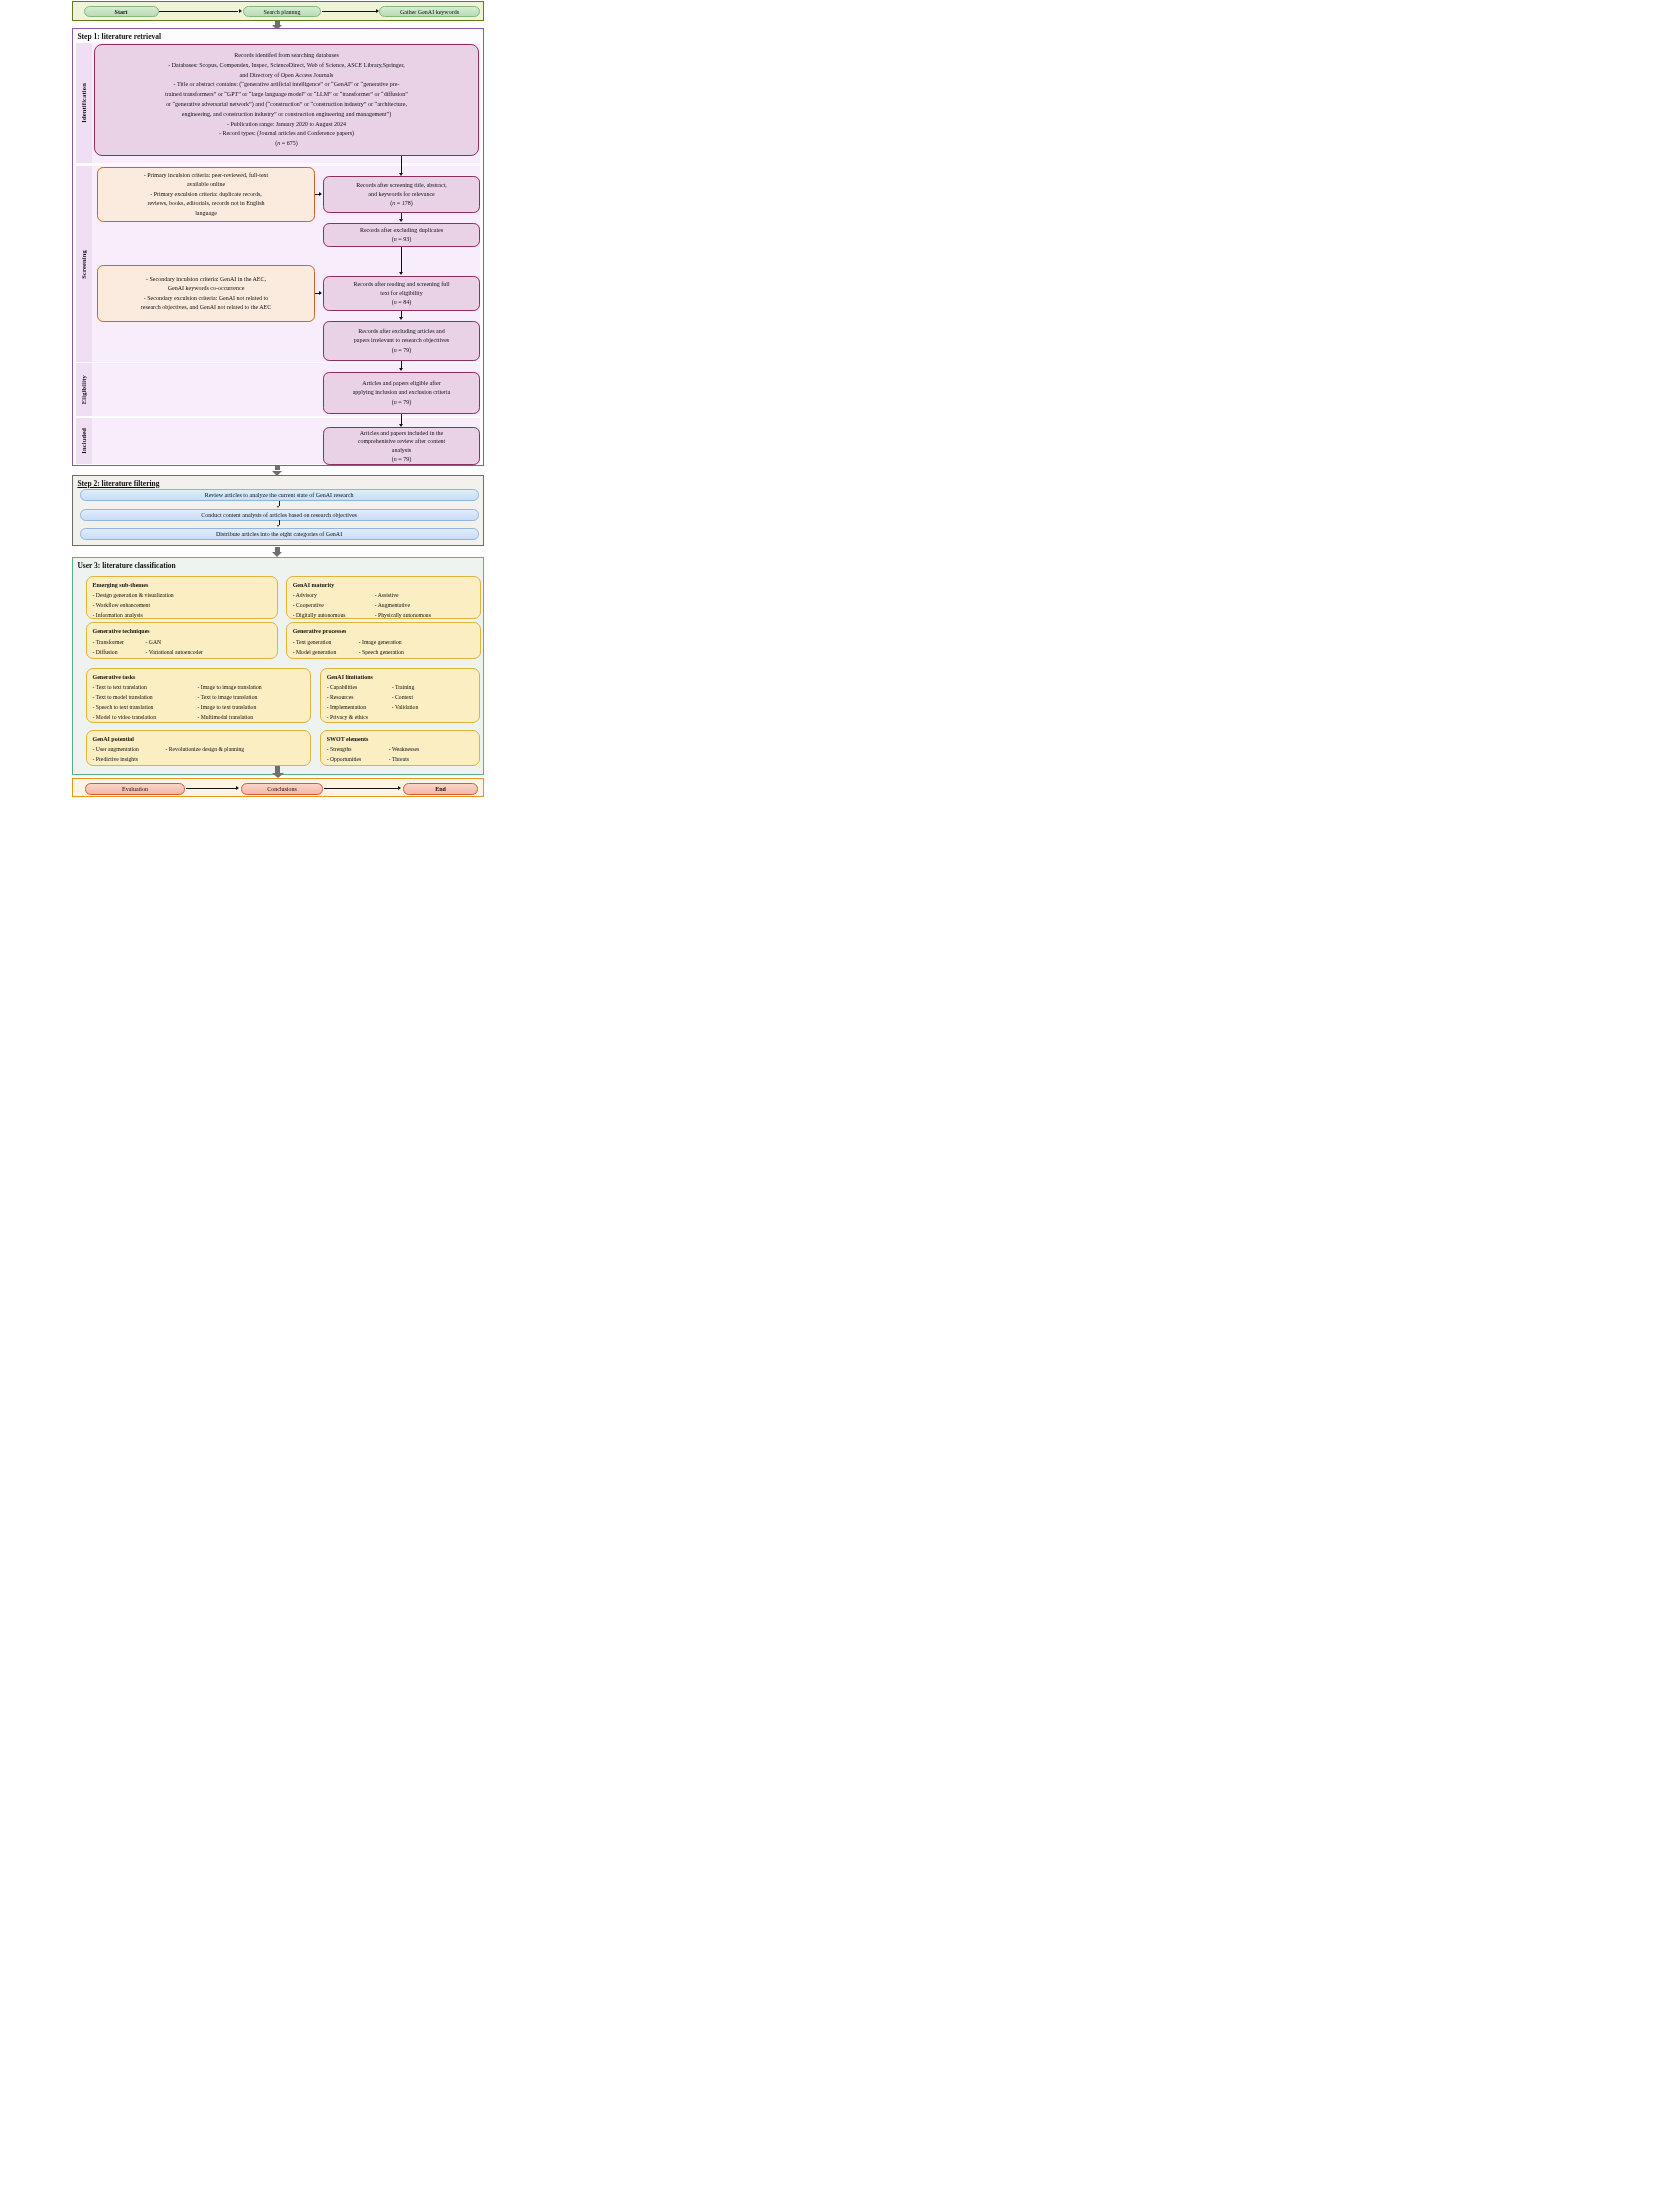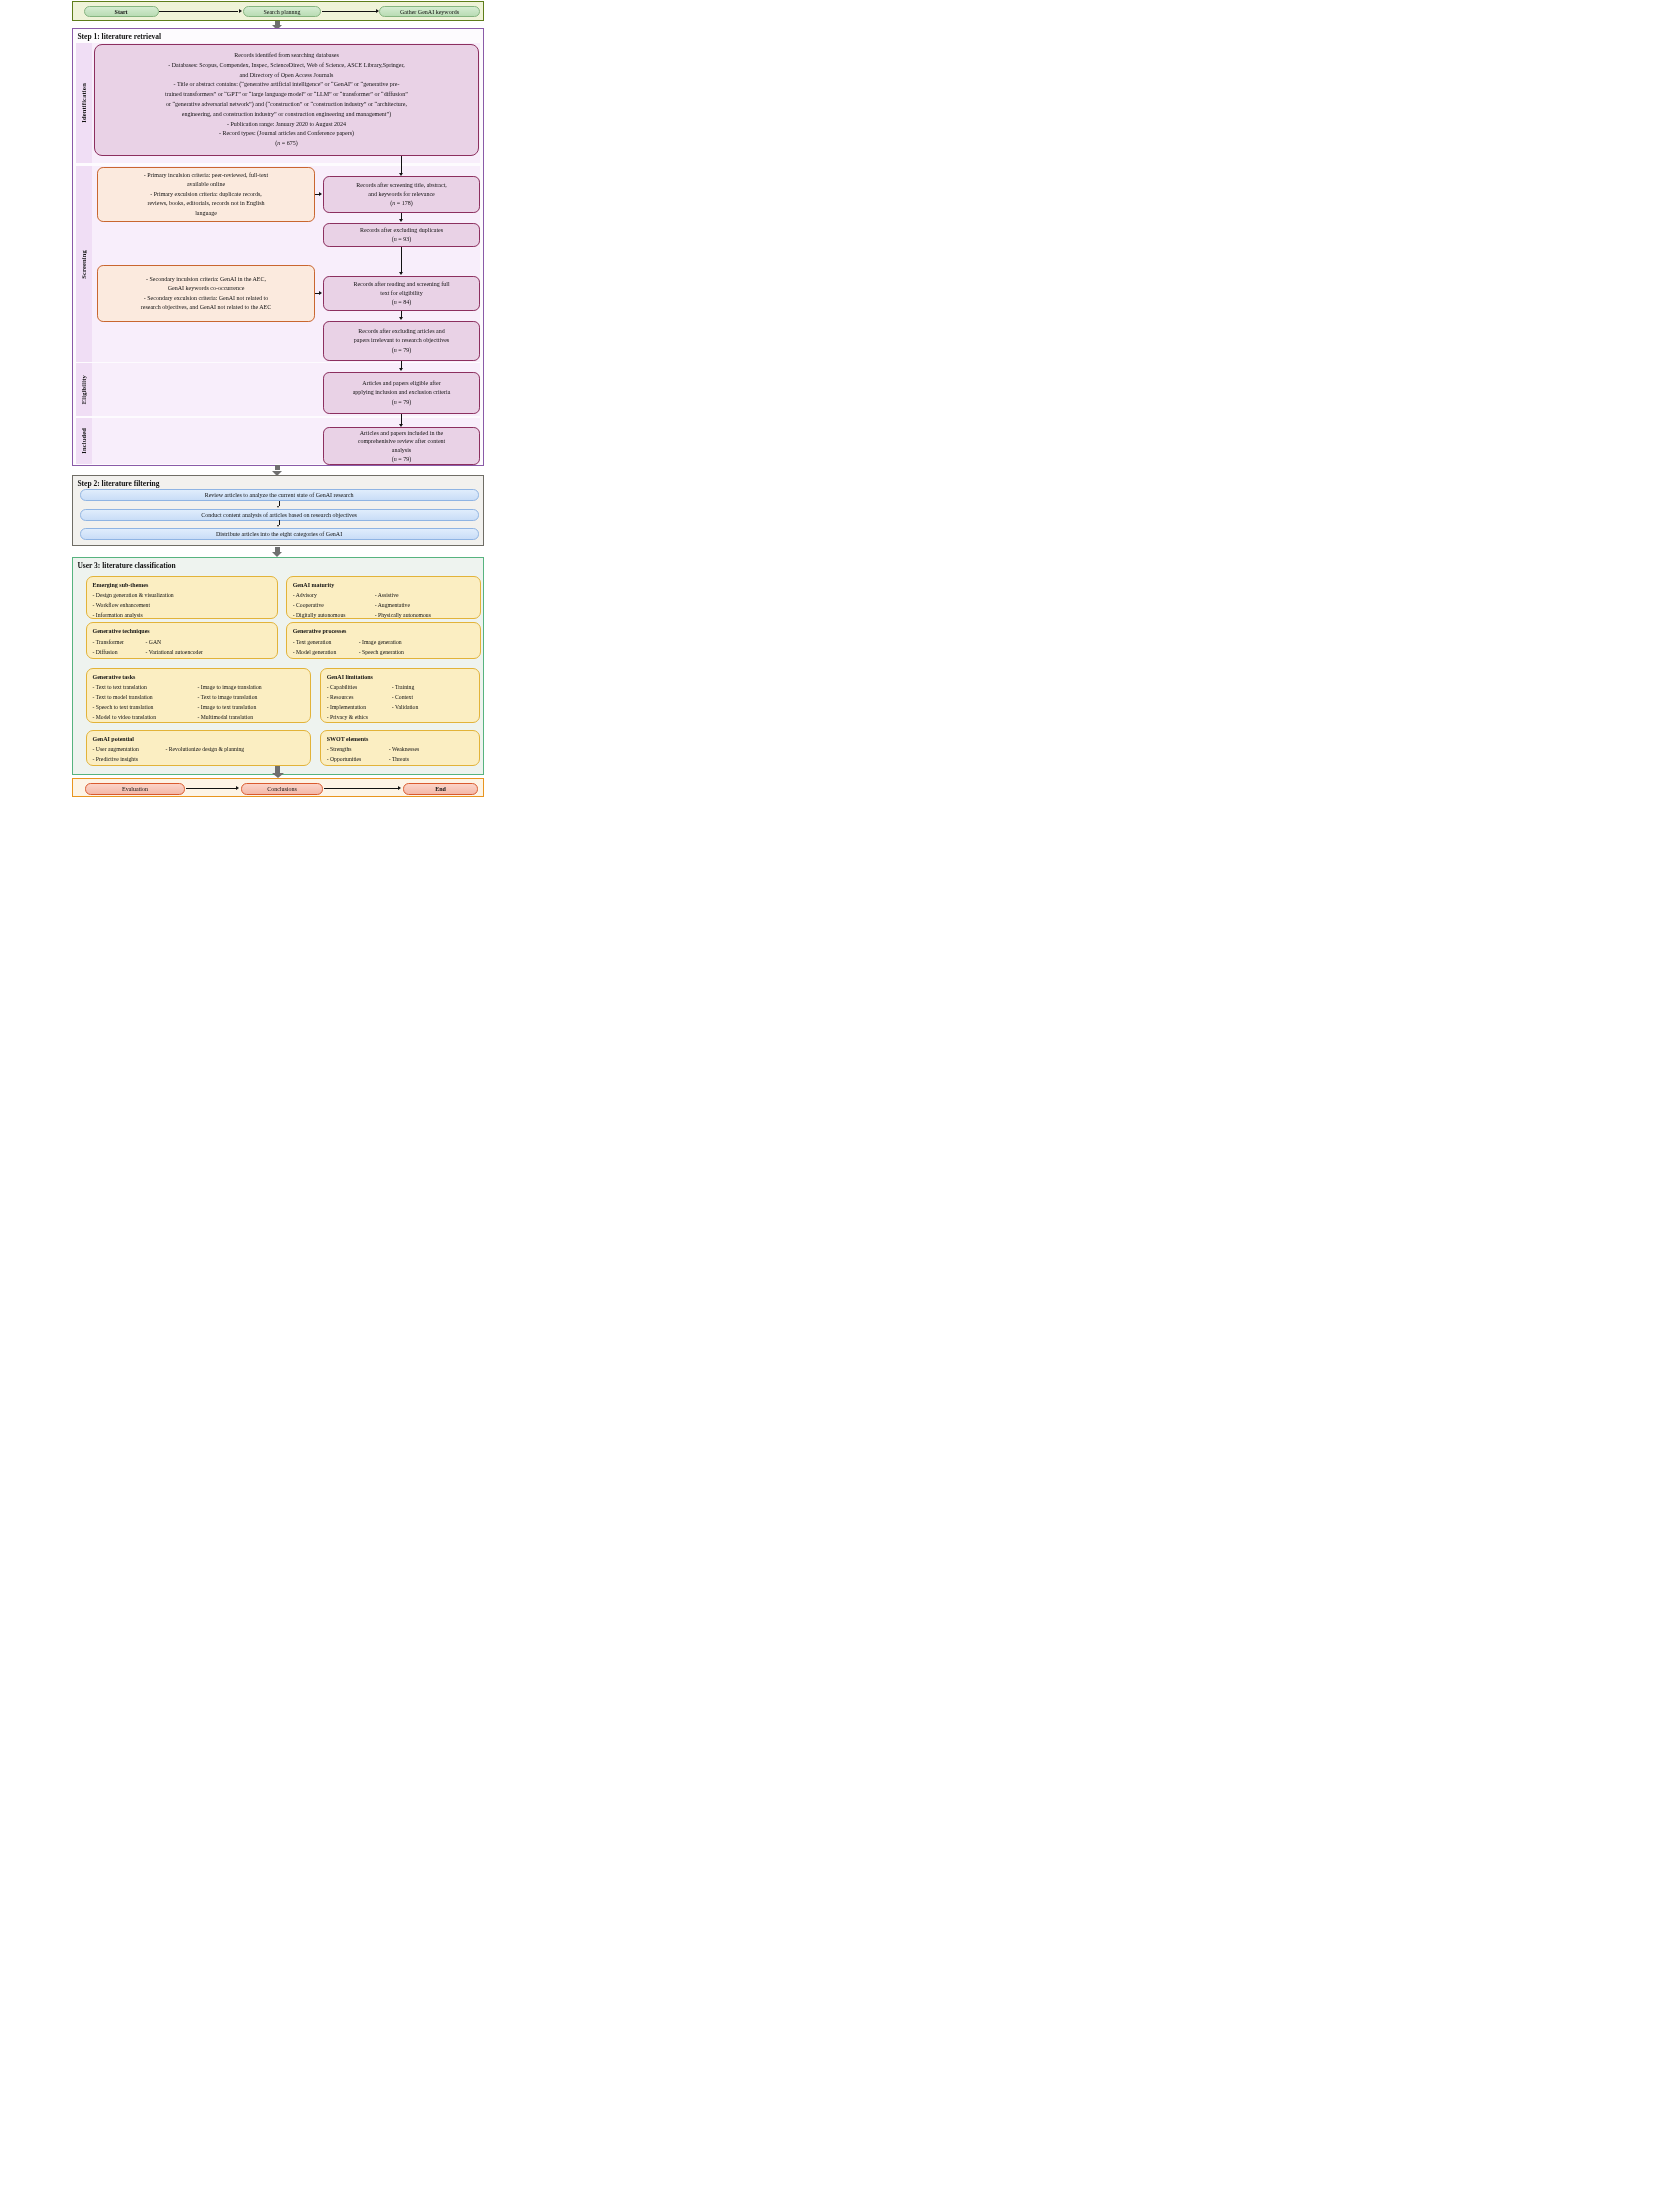--- a/index.html
+++ b/index.html
@@ -195,21 +195,21 @@
     <div class="hline" style="left:242px;top:165px;width:4.4px;"></div>
     <div class="hhead" style="left:246px;top:163px;"></div>
     <div class="hline" style="left:242px;top:264px;width:4.4px;"></div>
     <div class="hhead" style="left:246px;top:262px;"></div>
   </div>
 
   <div class="gstem" style="left:275px;top:465px;height:5.3px;"></div>
   <div class="ghead" style="left:272px;top:471px;"></div>
 
   <div class="abs step2" style="left:72px;top:475px;width:412px;height:71px;">
-    <div class="step-title" style="left:4.4px;top:2.6px;">Step 2: literature filtering</div>
+    <div class="step-title" style="left:4.4px;top:2.6px;text-decoration:underline;">Step 2: literature filtering</div>
     <div class="pill bluebox" style="left:6.6px;top:13.2px;width:399px;height:11.5px;">
       <span>Review articles to analyze the current state of GenAI research</span>
     </div>
     <div class="vline" style="left:206px;top:25px;height:5.3px;"></div>
     <div class="vhead" style="left:204px;top:30px;border-left-width:1.8px;border-right-width:1.8px;border-top-width:2.6px;"></div>
     <div class="pill bluebox" style="left:6.6px;top:33px;width:399px;height:11.5px;">
       <span>Conduct content analysis of articles based on research objectives</span>
     </div>
     <div class="vline" style="left:206px;top:44px;height:5.3px;"></div>
     <div class="vhead" style="left:204px;top:49px;border-left-width:1.8px;border-right-width:1.8px;border-top-width:2.6px;"></div>

